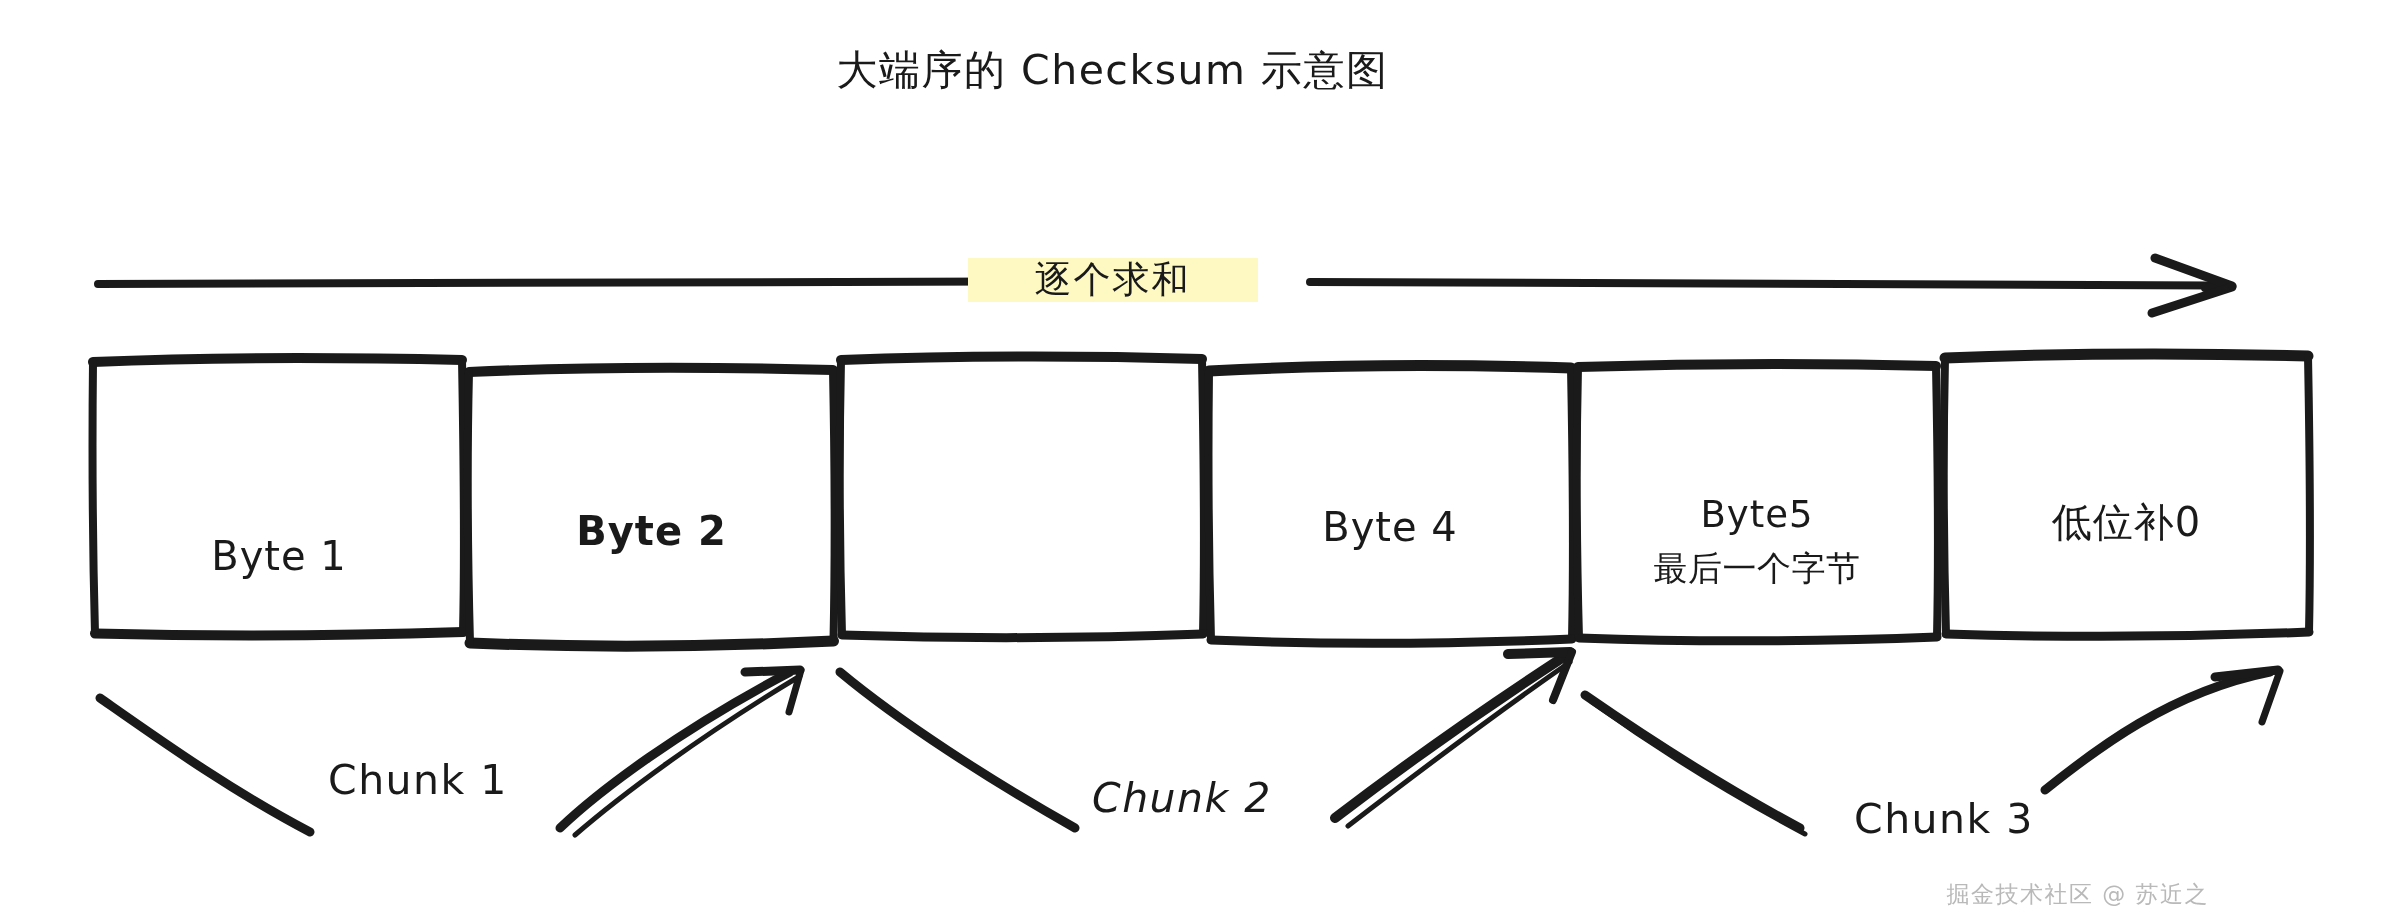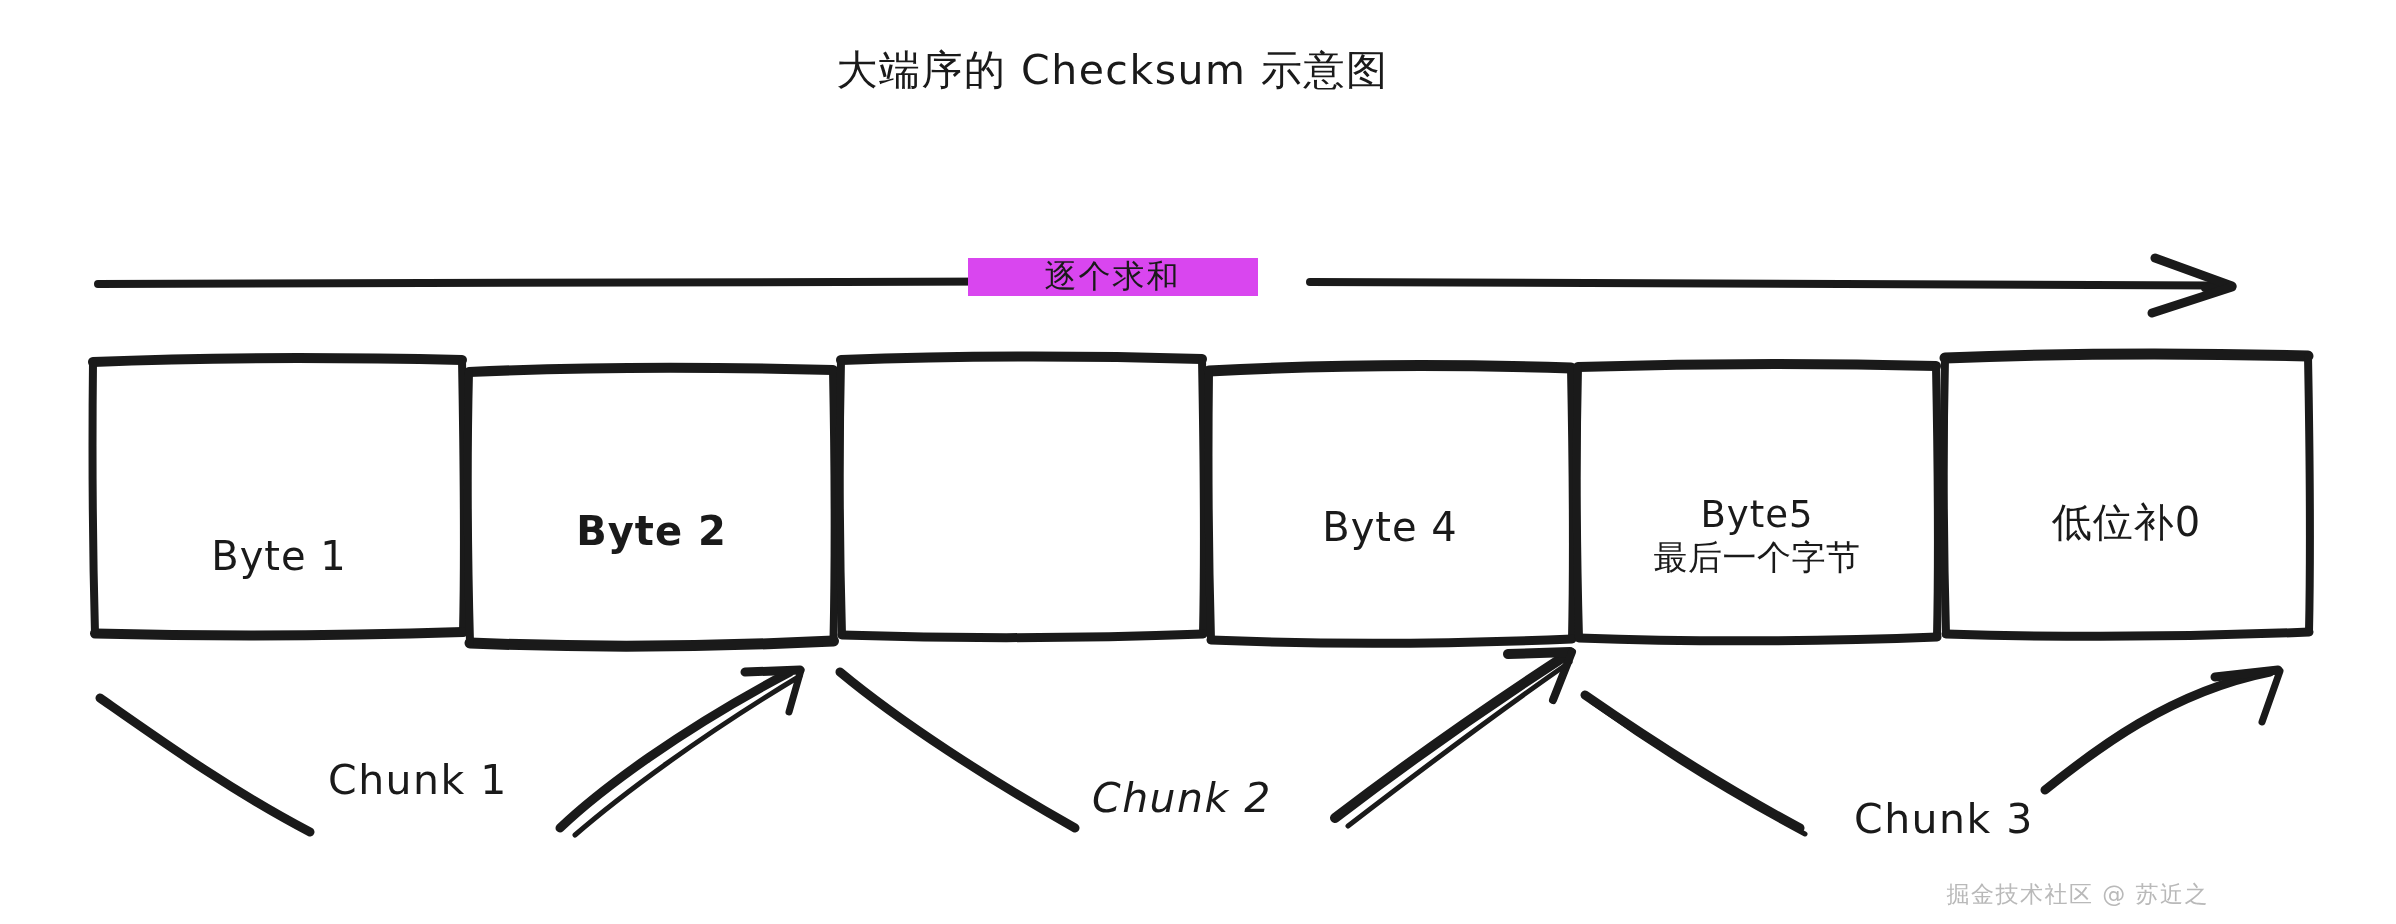--- a/index.html
+++ b/index.html
@@ -43,40 +43,41 @@
     text-align: center;
     font-size: 41px;
     letter-spacing: 1.5px;
     font-weight: 400;
   }
   #flow-label {
     left: 0;
     right: 0;
     top: 258px;
     text-align: center;
-    font-size: 32px;
+    font-size: 37px;
     letter-spacing: 2px;
-    background: #d946ef;
+    background: #fef9c3;
     width: 290px;
     margin: 0 auto;
   }
   .box-label {
     position: absolute;
     text-align: center;
     font-size: 40px;
     letter-spacing: 1px;
   }
   .box-label.two-line {
     font-size: 37px;
     line-height: 1.22;
   }
   .box-label .sub {
     display: block;
     font-size: 34px;
     letter-spacing: 0.5px;
+    margin-top: 11px;
   }
   .chunk-label {
     position: absolute;
     font-size: 41px;
     letter-spacing: 1.5px;
   }
   #watermark {
     position: absolute;
     right: 16px;
     bottom: 14px;

